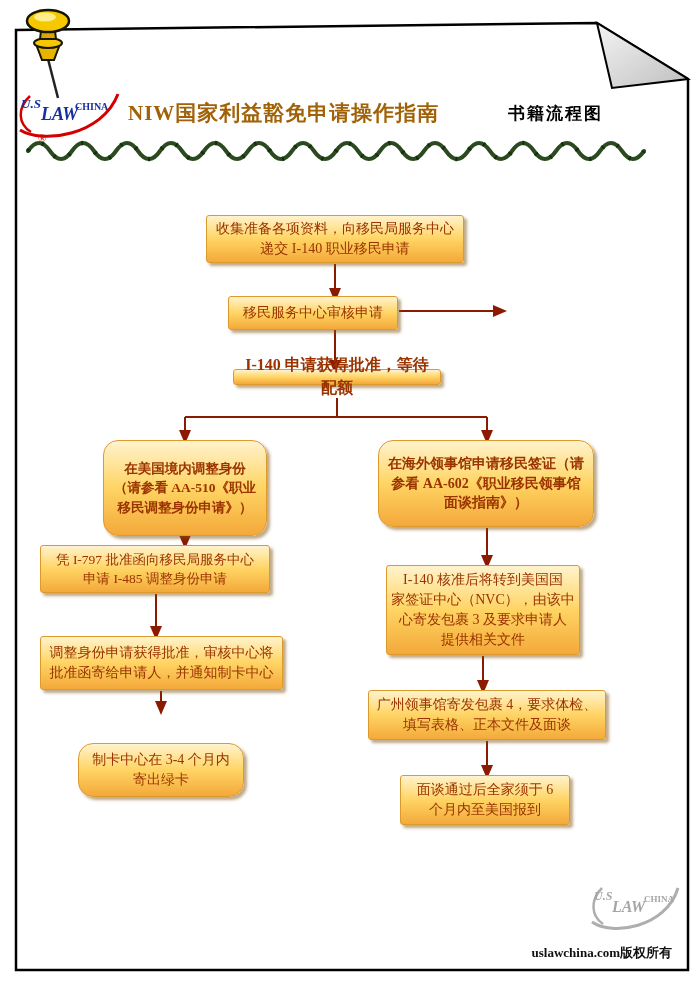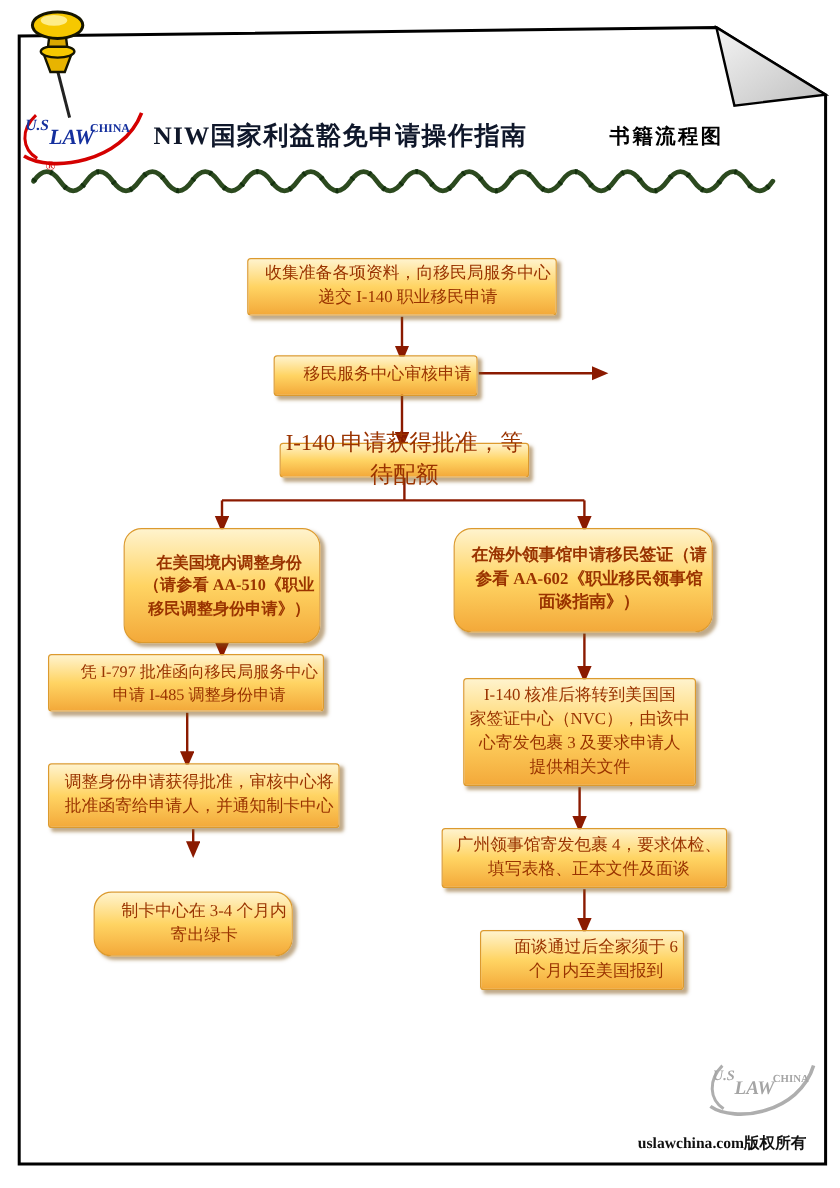--- a/index.html
+++ b/index.html
@@ -3,28 +3,28 @@
 <meta charset="utf-8">
 <style>
   * { margin:0; padding:0; box-sizing:border-box; }
   html,body { background:#fff; }
   body { font-family:"Liberation Serif", serif; }
   .page { position:relative; width:700px; height:990px; background:#fff; overflow:hidden; }
   svg.layer { position:absolute; left:0; top:0; pointer-events:none; }
 
   .title {
     position:absolute; left:128px; top:99px; width:360px;
-    font-size:21px; font-weight:bold; color:#0f172a; letter-spacing:1px;
+    font-size:21px; font-weight:bold; color:#a16207; letter-spacing:1px;
   }
   .subtitle {
     position:absolute; left:508px; top:102px;
     font-size:17px; font-weight:bold; color:#000000; letter-spacing:2px;
   }
   .node {
-    position:absolute; display:flex; align-items:center; justify-content:flex-end;
+    position:absolute; display:flex; align-items:center; justify-content:center;
     text-align:center; padding:2px 4px;
     background:linear-gradient(180deg,#fff3cd 0%,#ffd463 50%,#f3a93a 100%);
     border:1px solid #dc9a2e; border-radius:3px;
     box-shadow:3px 3px 3px rgba(130,85,20,.5);
     color:#9a3300; font-size:14px; line-height:1.42;
   }
   .node .txt { white-space:pre-line; }
   .rounded { border-radius:15px; }
   .bold { font-weight:bold; }
   .copyright {
@@ -97,21 +97,21 @@
     </g>
   </svg>
 
   <div class="node" style="left:206px;top:215px;width:258px;height:48px;">
     <span class="txt">收集准备各项资料，向移民局服务中心
 递交 I-140 职业移民申请</span>
   </div>
   <div class="node" style="left:228px;top:296px;width:170px;height:34px;">
     <span class="txt">移民服务中心审核申请</span>
   </div>
-  <div class="node" style="left:233px;top:369px;width:208px;height:29px;font-size:19px;">
+  <div class="node" style="left:233px;top:369px;width:208px;height:16px;font-size:16px;font-weight:bold;">
     <span class="txt">I-140 申请获得批准，等待配额</span>
   </div>
   <div class="node rounded bold" style="left:103px;top:440px;width:164px;height:96px;font-size:13.5px;">
     <span class="txt">在美国境内调整身份
 （请参看 AA-510《职业
 移民调整身份申请》）</span>
   </div>
   <div class="node rounded bold" style="left:378px;top:440px;width:216px;height:87px;">
     <span class="txt">在海外领事馆申请移民签证（请
 参看 AA-602《职业移民领事馆

